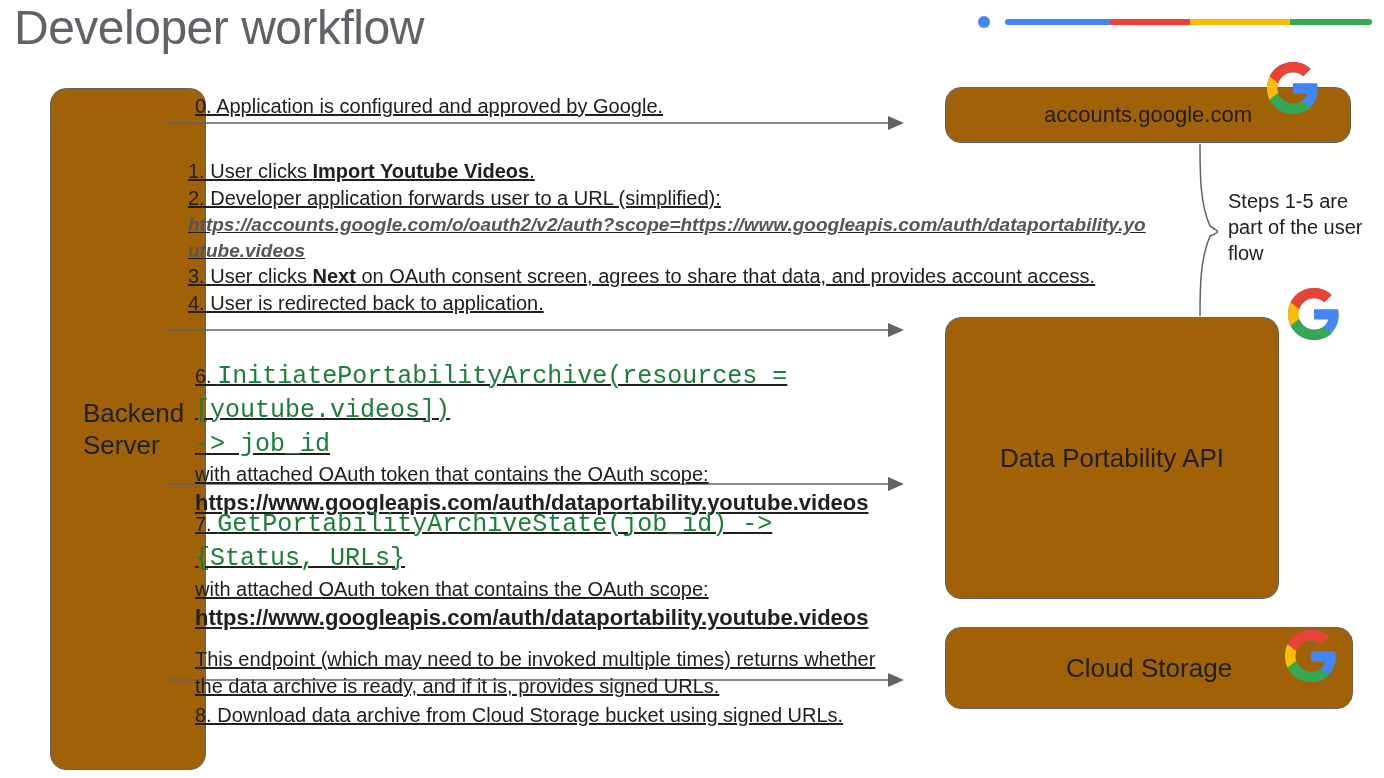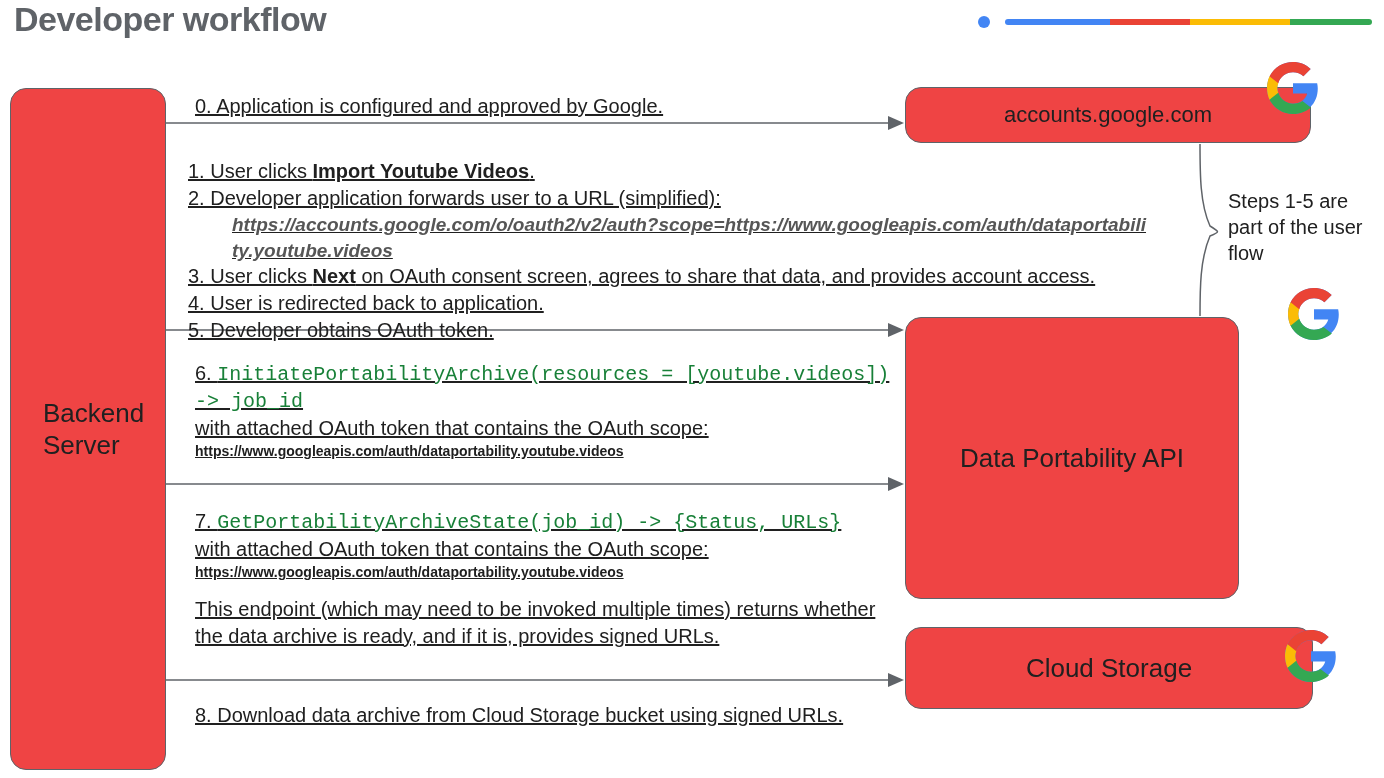--- a/index.html
+++ b/index.html
@@ -7,66 +7,66 @@
     padding: 0;
     width: 1384px;
     height: 778px;
     background: #ffffff;
     font-family: Arial, Helvetica, sans-serif;
     color: #202020;
     overflow: hidden;
   }
   .abs { position: absolute; }
   .title {
-    font-size: 34px;
-    font-weight: 700;
+    font-size: 48px;
+    font-weight: 400;
     letter-spacing: -0.5px;
     color: #5f6368;
   }
   .node {
     border: 1.5px solid #5f6368;
     border-radius: 16px;
-    background: #ef4444;
+    background: #a16207;
     display: flex;
     align-items: center;
     justify-content: center;
     font-size: 26px;
     color: #202020;
     box-sizing: border-box;
+    margin-left: 40px;
   }
   .node.small { font-size: 22px; }
   .backend {
     font-size: 26px;
     text-align: left;
     padding-left: 32px;
     justify-content: flex-start;
     line-height: 1.25;
   }
   .step {
     font-size: 20px;
     line-height: 1.35;
     color: #202020;
     text-decoration: underline;
   }
   .code {
     font-family: "Consolas", "Menlo", "Courier New", monospace;
     color: #188038;
-    font-size: 20px;
+    font-size: 25px;
   }
   .url-italic {
     font-style: italic;
     font-weight: 700;
     color: #565656;
     word-break: break-all;
-    margin-left: 44px;
   }
   .bold { font-weight: 700; }
   .scope {
     font-weight: 700;
-    font-size: 14px;
+    font-size: 22px;
   }
   .note {
     font-size: 20px;
     color: #202020;
     line-height: 1.3;
   }
   svg.arrow { position: absolute; overflow: visible; }
   .arrow-line {
     stroke: #5f6368;
     stroke-width: 1.5;
@@ -166,21 +166,20 @@
 <div class="abs step" style="left:188px; top:158px; width:960px;">
   <div>
     <span>1. User clicks </span><span class="bold">Import Youtube Videos</span><span>.</span>
   </div>
   <div>2. Developer application forwards user to a URL (simplified):</div>
   <div class="url-italic" style="font-size:19px;">https://accounts.google.com/o/oauth2/v2/auth?scope=https://www.googleapis.com/auth/dataportability.youtube.videos</div>
   <div>
     <span>3. User clicks </span><span class="bold">Next</span><span> on OAuth consent screen, agrees to share that data, and provides account access.</span>
   </div>
   <div>4. User is redirected back to application.</div>
-  <div>5. Developer obtains OAuth token.</div>
 </div>
 
 <div class="abs step" style="left:195px; top:360px; width:720px;">
   <div>
     <span>6. </span><span class="code">InitiatePortabilityArchive(resources = [youtube.videos])</span>
   </div>
   <div class="code">-&gt; job_id</div>
   <div>with attached OAuth token that contains the OAuth scope:</div>
   <div class="scope">https://www.googleapis.com/auth/dataportability.youtube.videos</div>
 </div>

